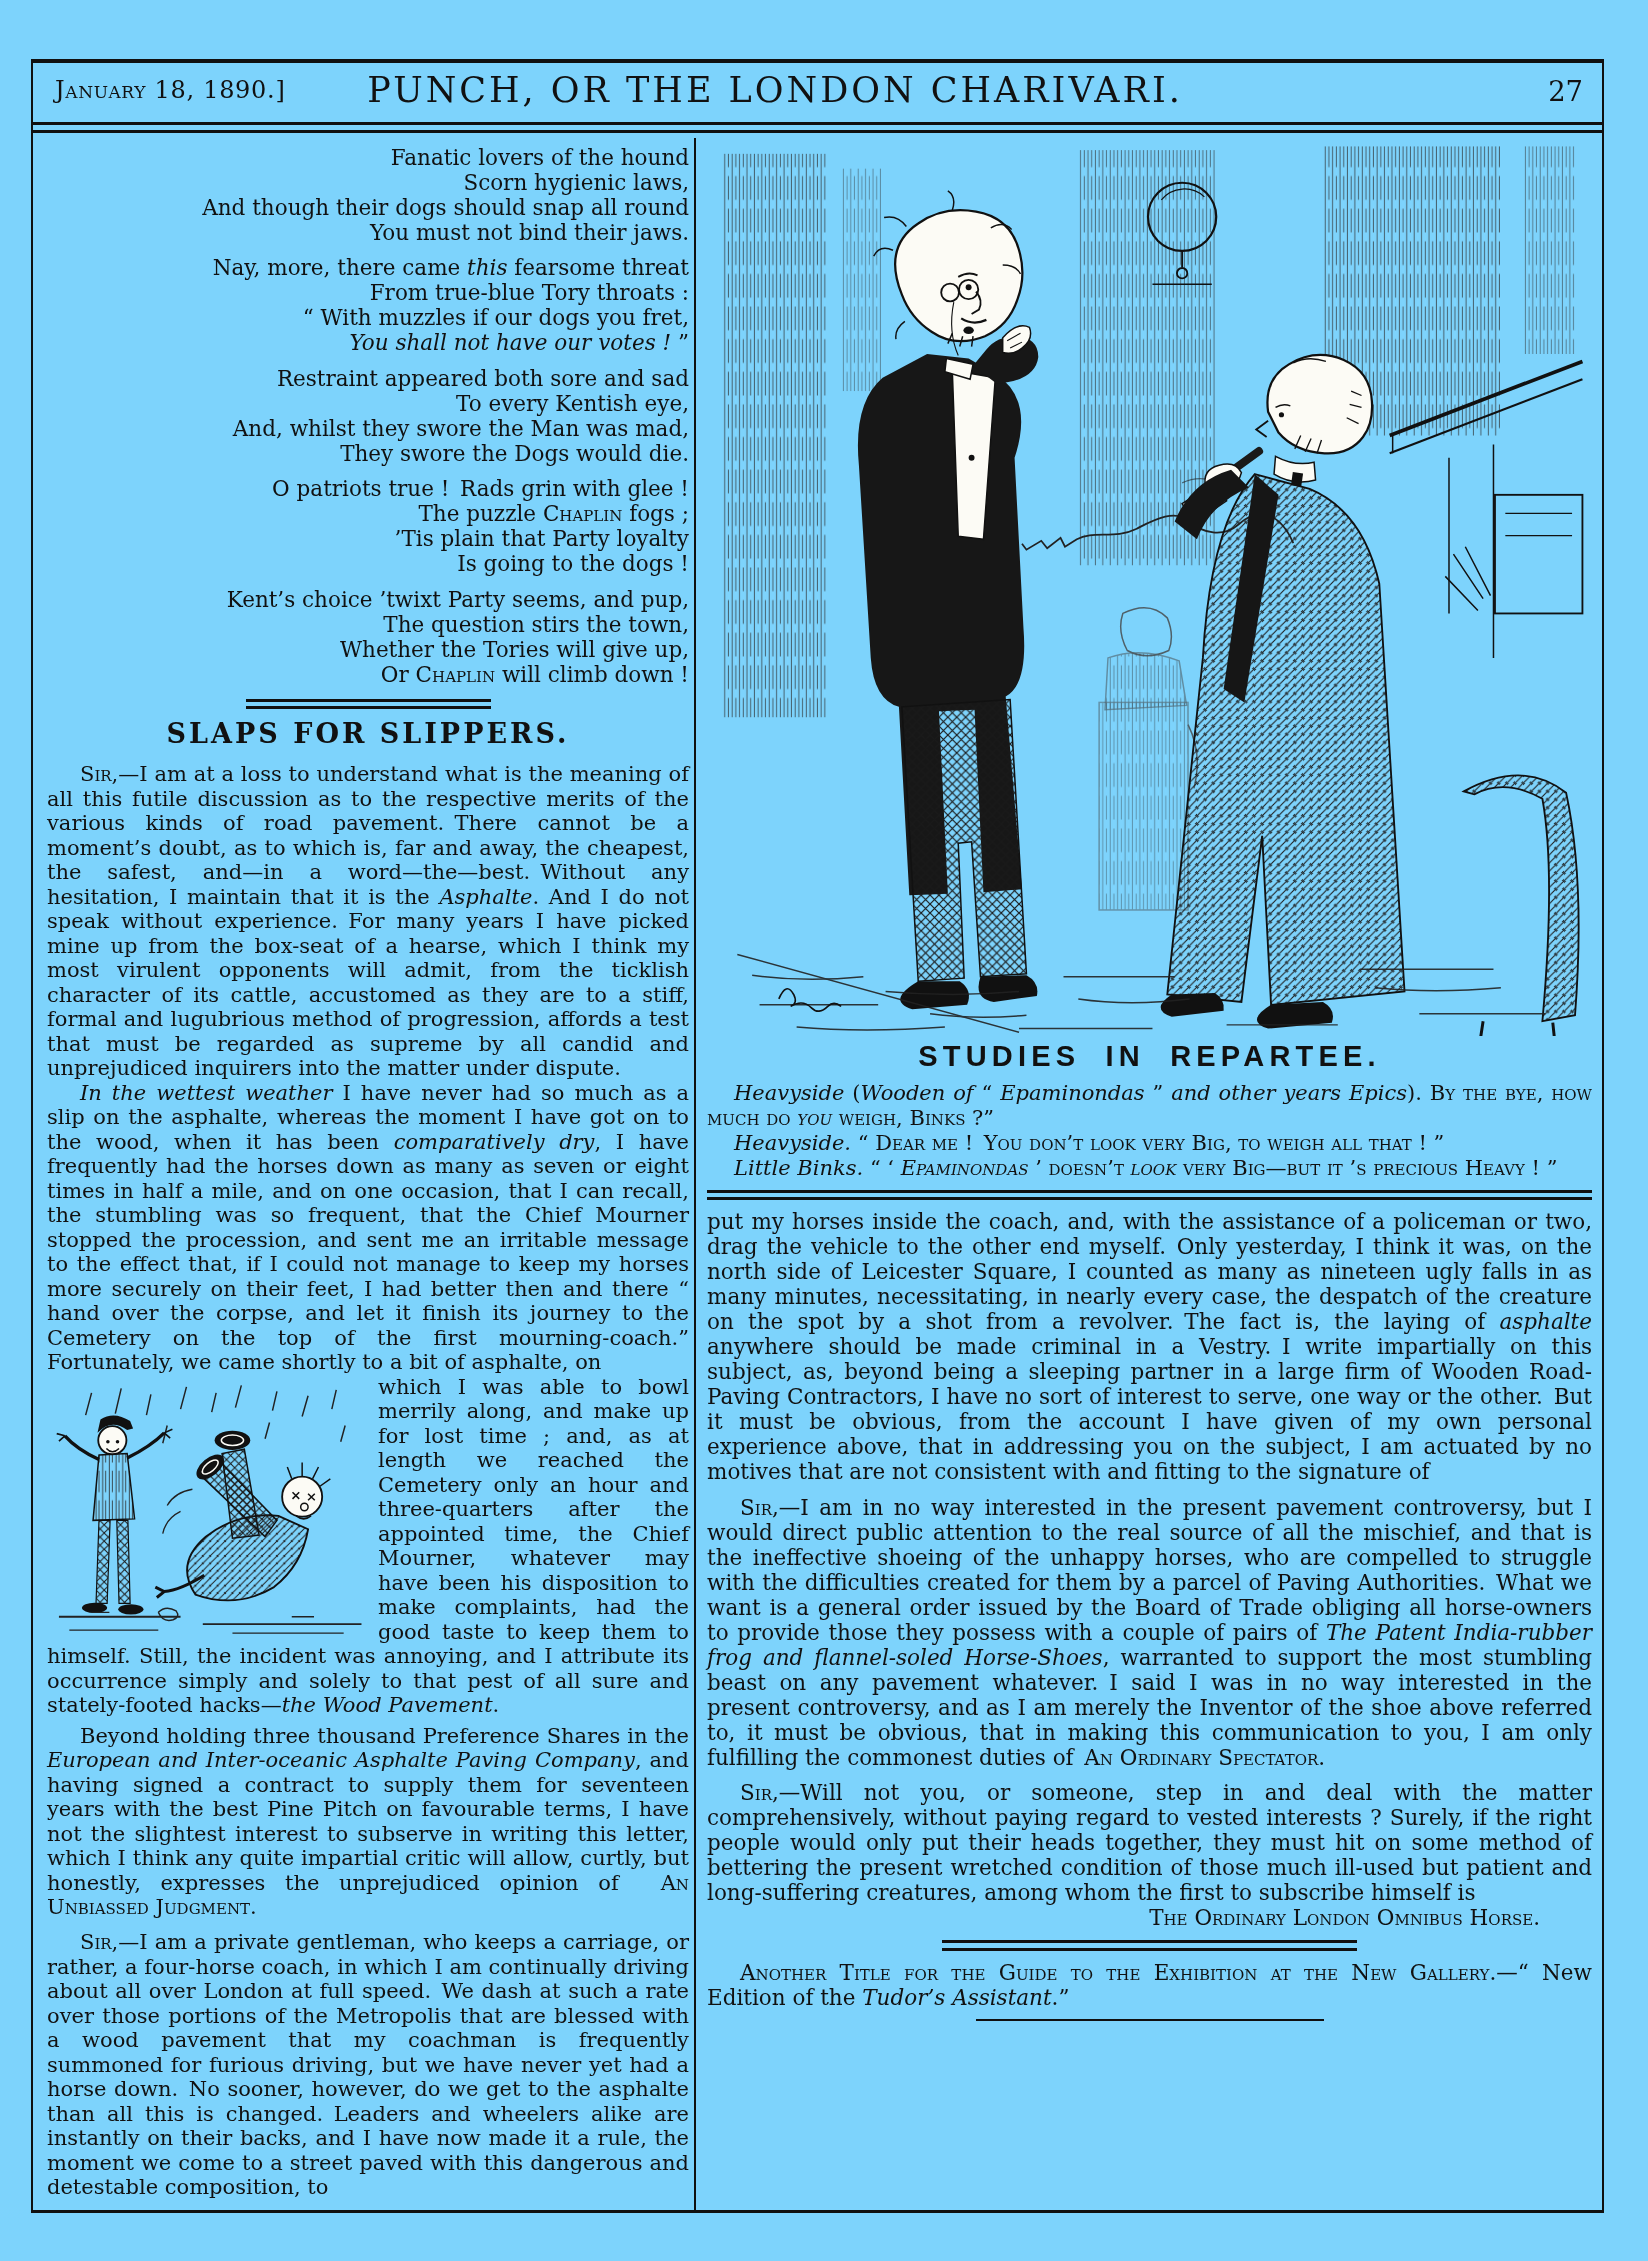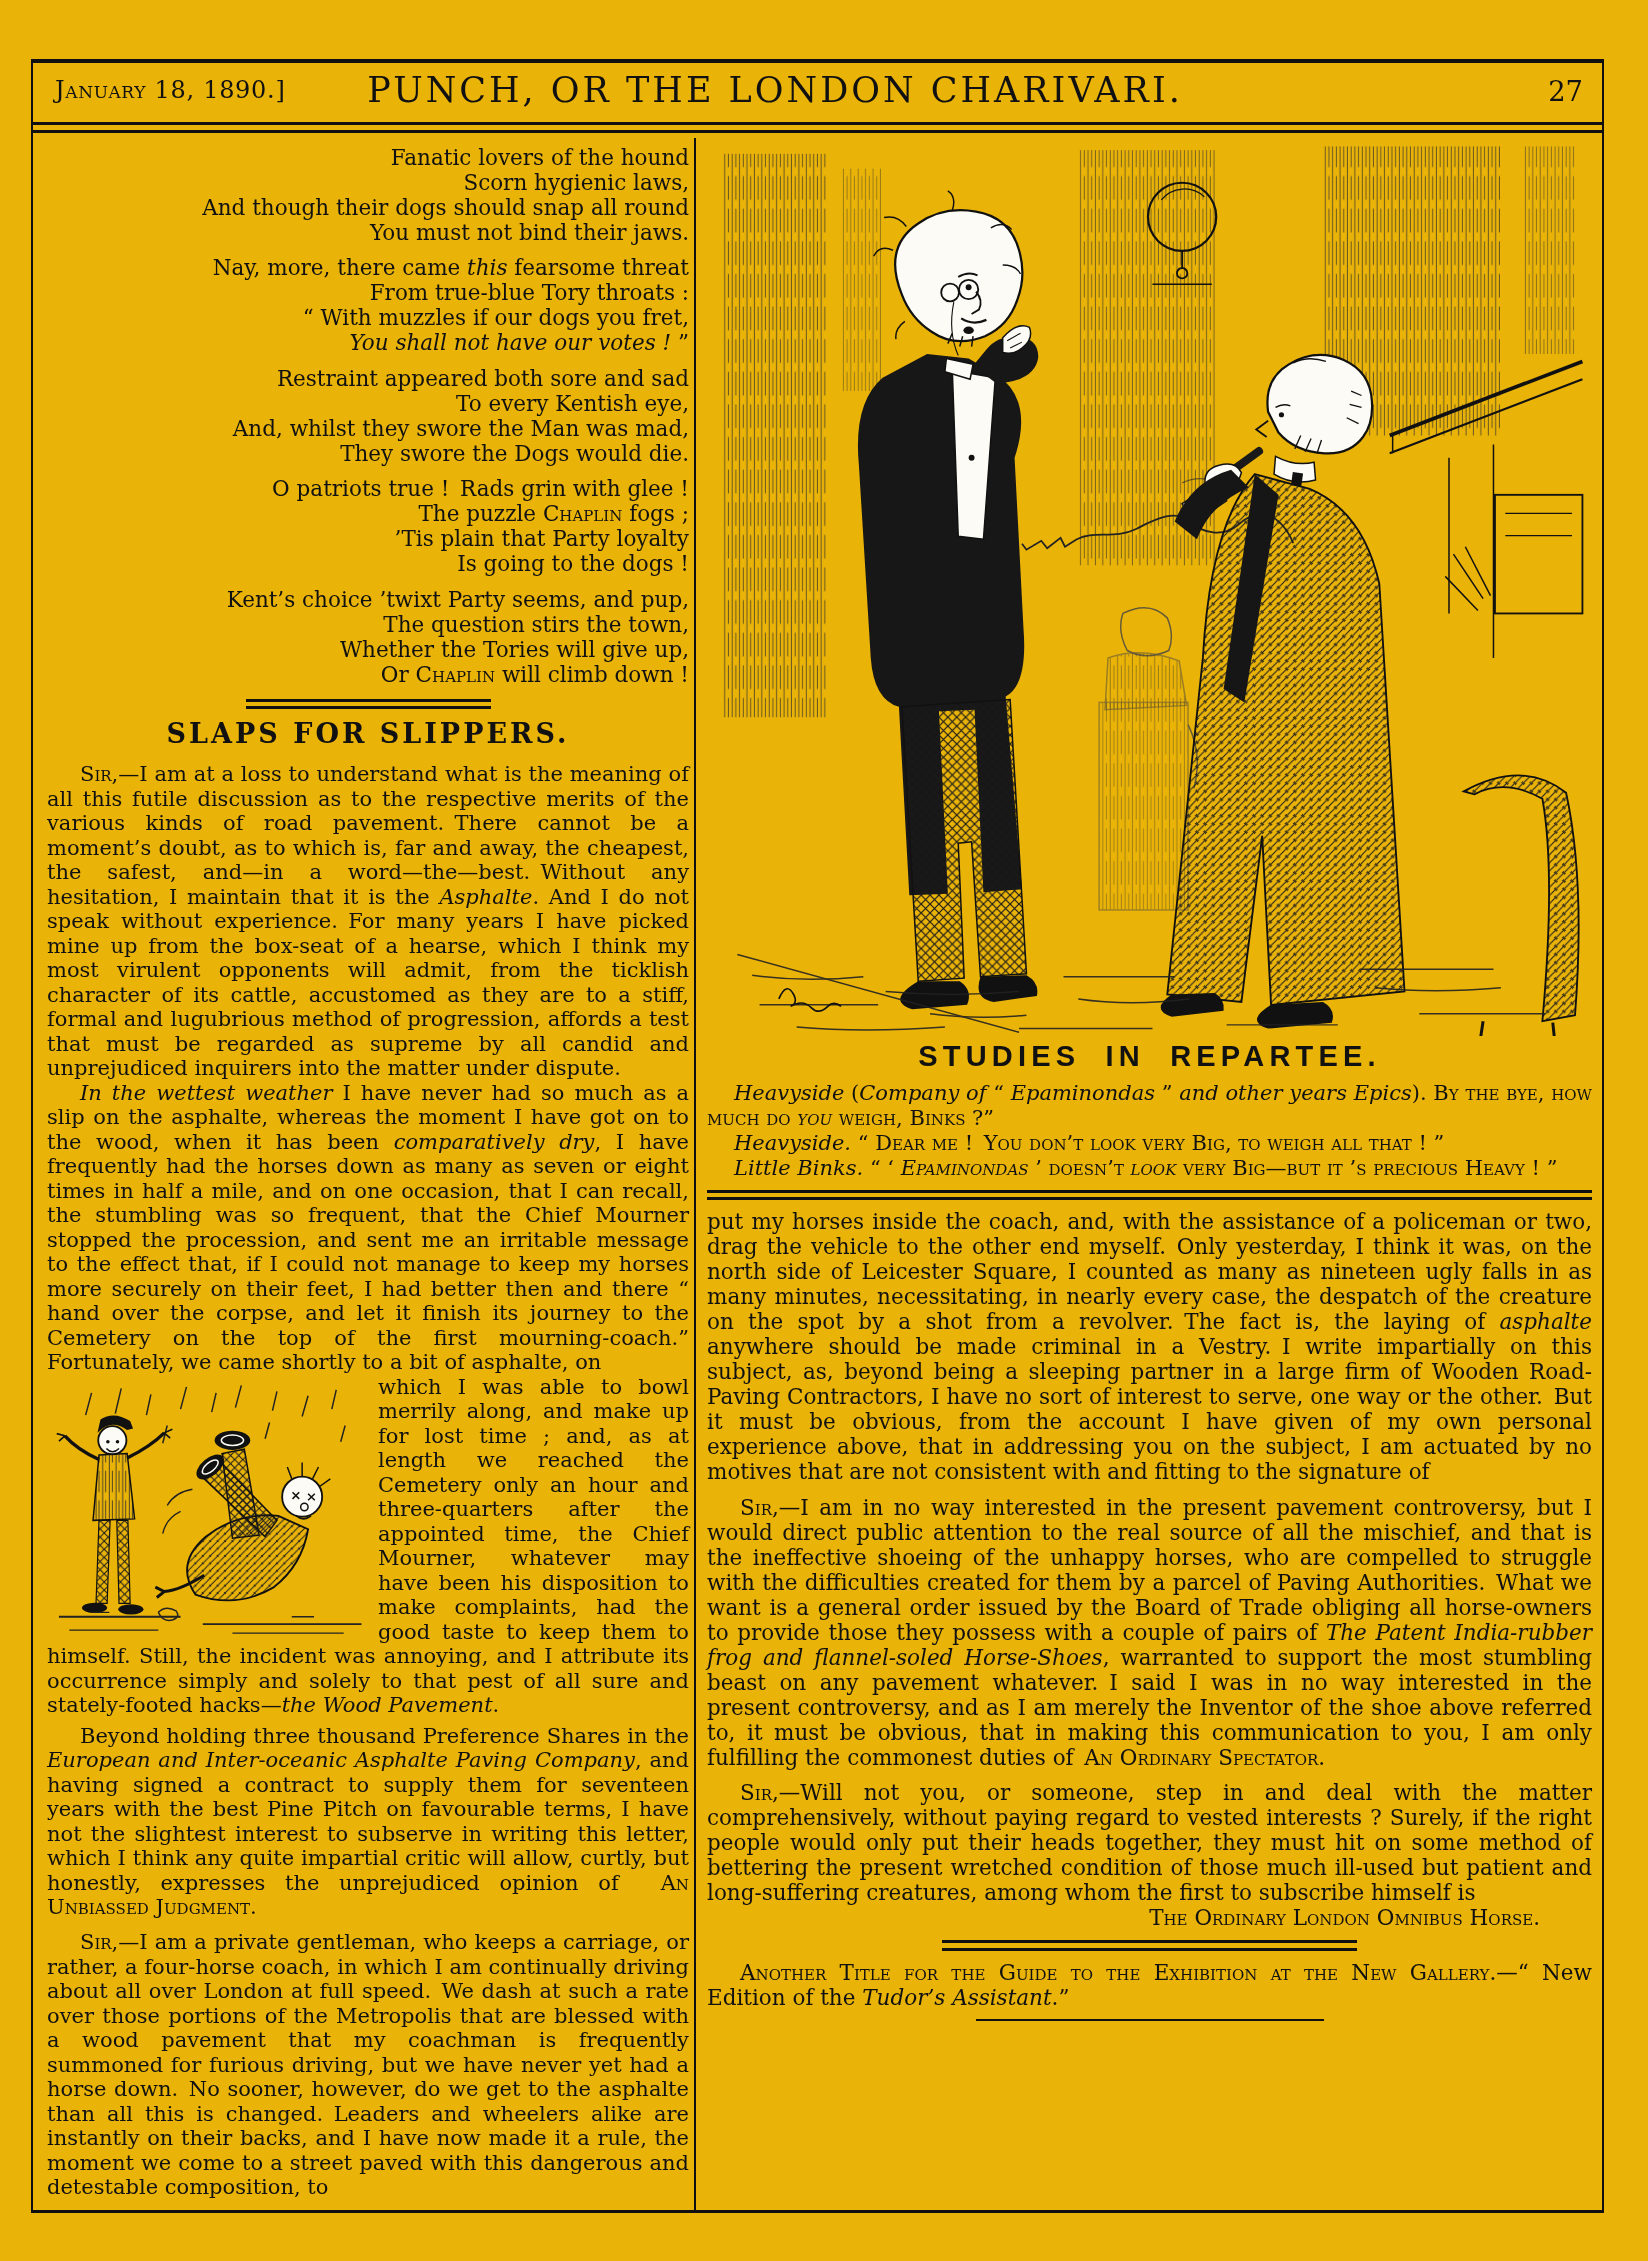--- a/index.html
+++ b/index.html
@@ -1,16 +1,16 @@
 <!DOCTYPE html>
 <html style="font-size:12px"><head>
 <meta charset="utf-8">
 <style>
   html,body{margin:0;padding:0;background:#6f6f6f;}
-  .page{position:relative;width:1648px;height:2261px;background:#eab308;color:#111;
+  .page{position:relative;width:1648px;height:2261px;background:#7dd3fc;color:#111;
         font-family:"DejaVu Serif","Liberation Serif",serif;overflow:hidden;}
   .rule{position:absolute;background:#101010;}
   .hdr-date{position:absolute;left:55px;top:76px;font-size:24px;font-variant:small-caps;letter-spacing:0.7px;}
   .hdr-title{position:absolute;left:50%;transform:translateX(-56%);top:70px;font-size:35px;letter-spacing:3px;white-space:nowrap;}
   .hdr-page{position:absolute;right:65px;top:76px;font-size:27.4px;}
   .hdr-dbl{position:absolute;left:31px;top:122px;width:1573px;height:5.2px;
            border-top:3.7px solid #101010;border-bottom:3.7px solid #101010;}
   .col-left{position:absolute;left:47px;top:145px;width:642px;}
   .col-right{position:absolute;left:707px;top:139px;width:885px;}
   .poem{font-size:21.5px;line-height:25px;margin-left:56px;text-align:right;}
@@ -267,21 +267,21 @@
         <g stroke="#222" stroke-width="2" fill="none" opacity=".9">
           <path d="M60 1128 q70 10 150 2 M240 1150 q90 8 180 0 M70 1168 h160 M300 1180 q60 8 130 2 M480 1130 h150 M500 1160 q70 10 150 0 M880 1120 h180 M900 1145 q80 8 170 0 M960 1180 h170 M120 1198 q90 8 200 0 M420 1200 h180 M700 1195 h150"></path>
           <path d="M40 1100 L420 1205"></path>
         </g>
         <path d="M96 1160 q10 -24 20 -6 q6 12 -4 16 q16 -10 28 2 q10 10 22 -2 q8 -8 18 0" stroke="#111" stroke-width="2.2" fill="none"></path>
       </svg>
     </div>
 
     <div class="cap-title">STUDIES IN REPARTEE.</div>
 
-    <p class="cap"><i>Heavyside</i> (<i>Company of</i> “ <i>Epaminondas</i> ” <i>and other years Epics</i>). <span class="sc">By the bye, how much do <i>you</i> weigh, Binks ?</span>”</p>
+    <p class="cap"><i>Heavyside</i> (<i>Wooden of</i> “ <i>Epaminondas</i> ” <i>and other years Epics</i>). <span class="sc">By the bye, how much do <i>you</i> weigh, Binks ?</span>”</p>
     <p class="cap"><i>Heavyside.</i> “ <span class="sc">Dear me ! You don’t look very Big, to weigh all that !</span> ”</p>
     <p class="cap"><i>Little Binks.</i> “ ‘ <i><span class="sc">Epaminondas</span></i> ’ <span class="sc">doesn’t <i>look</i> very Big—but it ’s precious Heavy !</span> ”</p>
 
     <div class="rule2 full-rule"></div>
 
     <p class="bt">put my horses inside the coach, and, with the assistance of a policeman or two, drag the vehicle to the other end myself. Only yesterday, I think it was, on the north side of Leicester Square, I counted as many as nineteen ugly falls in as many minutes, necessitating, in nearly every case, the despatch of the creature on the spot by a shot from a revolver. The fact is, the laying of <i>asphalte</i> anywhere should be made criminal in a Vestry. I write impartially on this subject, as, beyond being a sleeping partner in a large firm of Wooden Road-Paving Contractors, I have no sort of interest to serve, one way or the other. But it must be obvious, from the account I have given of my own personal experience above, that in addressing you on the subject, I am actuated by no motives that are not consistent with and fitting to the signature of</p>
 
     <p class="bt para lsp"><span class="sc">Sir</span>,—I am in no way interested in the present pavement controversy, but I would direct public attention to the real source of all the mischief, and that is the ineffective shoeing of the unhappy horses, who are compelled to struggle with the difficulties created for them by a parcel of Paving Authorities. What we want is a general order issued by the Board of Trade obliging all horse-owners to provide those they possess with a couple of pairs of <i>The Patent India-rubber frog and flannel-soled Horse-Shoes</i>, warranted to support the most stumbling beast on any pavement whatever. I said I was in no way interested in the present controversy, and as I am merely the Inventor of the shoe above referred to, it must be obvious, that in making this communication to you, I am only fulfilling the commonest duties of <span class="sc">An Ordinary Spectator.</span></p>
 
     <p class="bt para lsp"><span class="sc">Sir</span>,—Will not you, or someone, step in and deal with the matter comprehensively, without paying regard to vested interests ? Surely, if the right people would only put their heads together, they must hit on some method of bettering the present wretched condition of those much ill-used but patient and long-suffering creatures, among whom the first to subscribe himself is</p>

